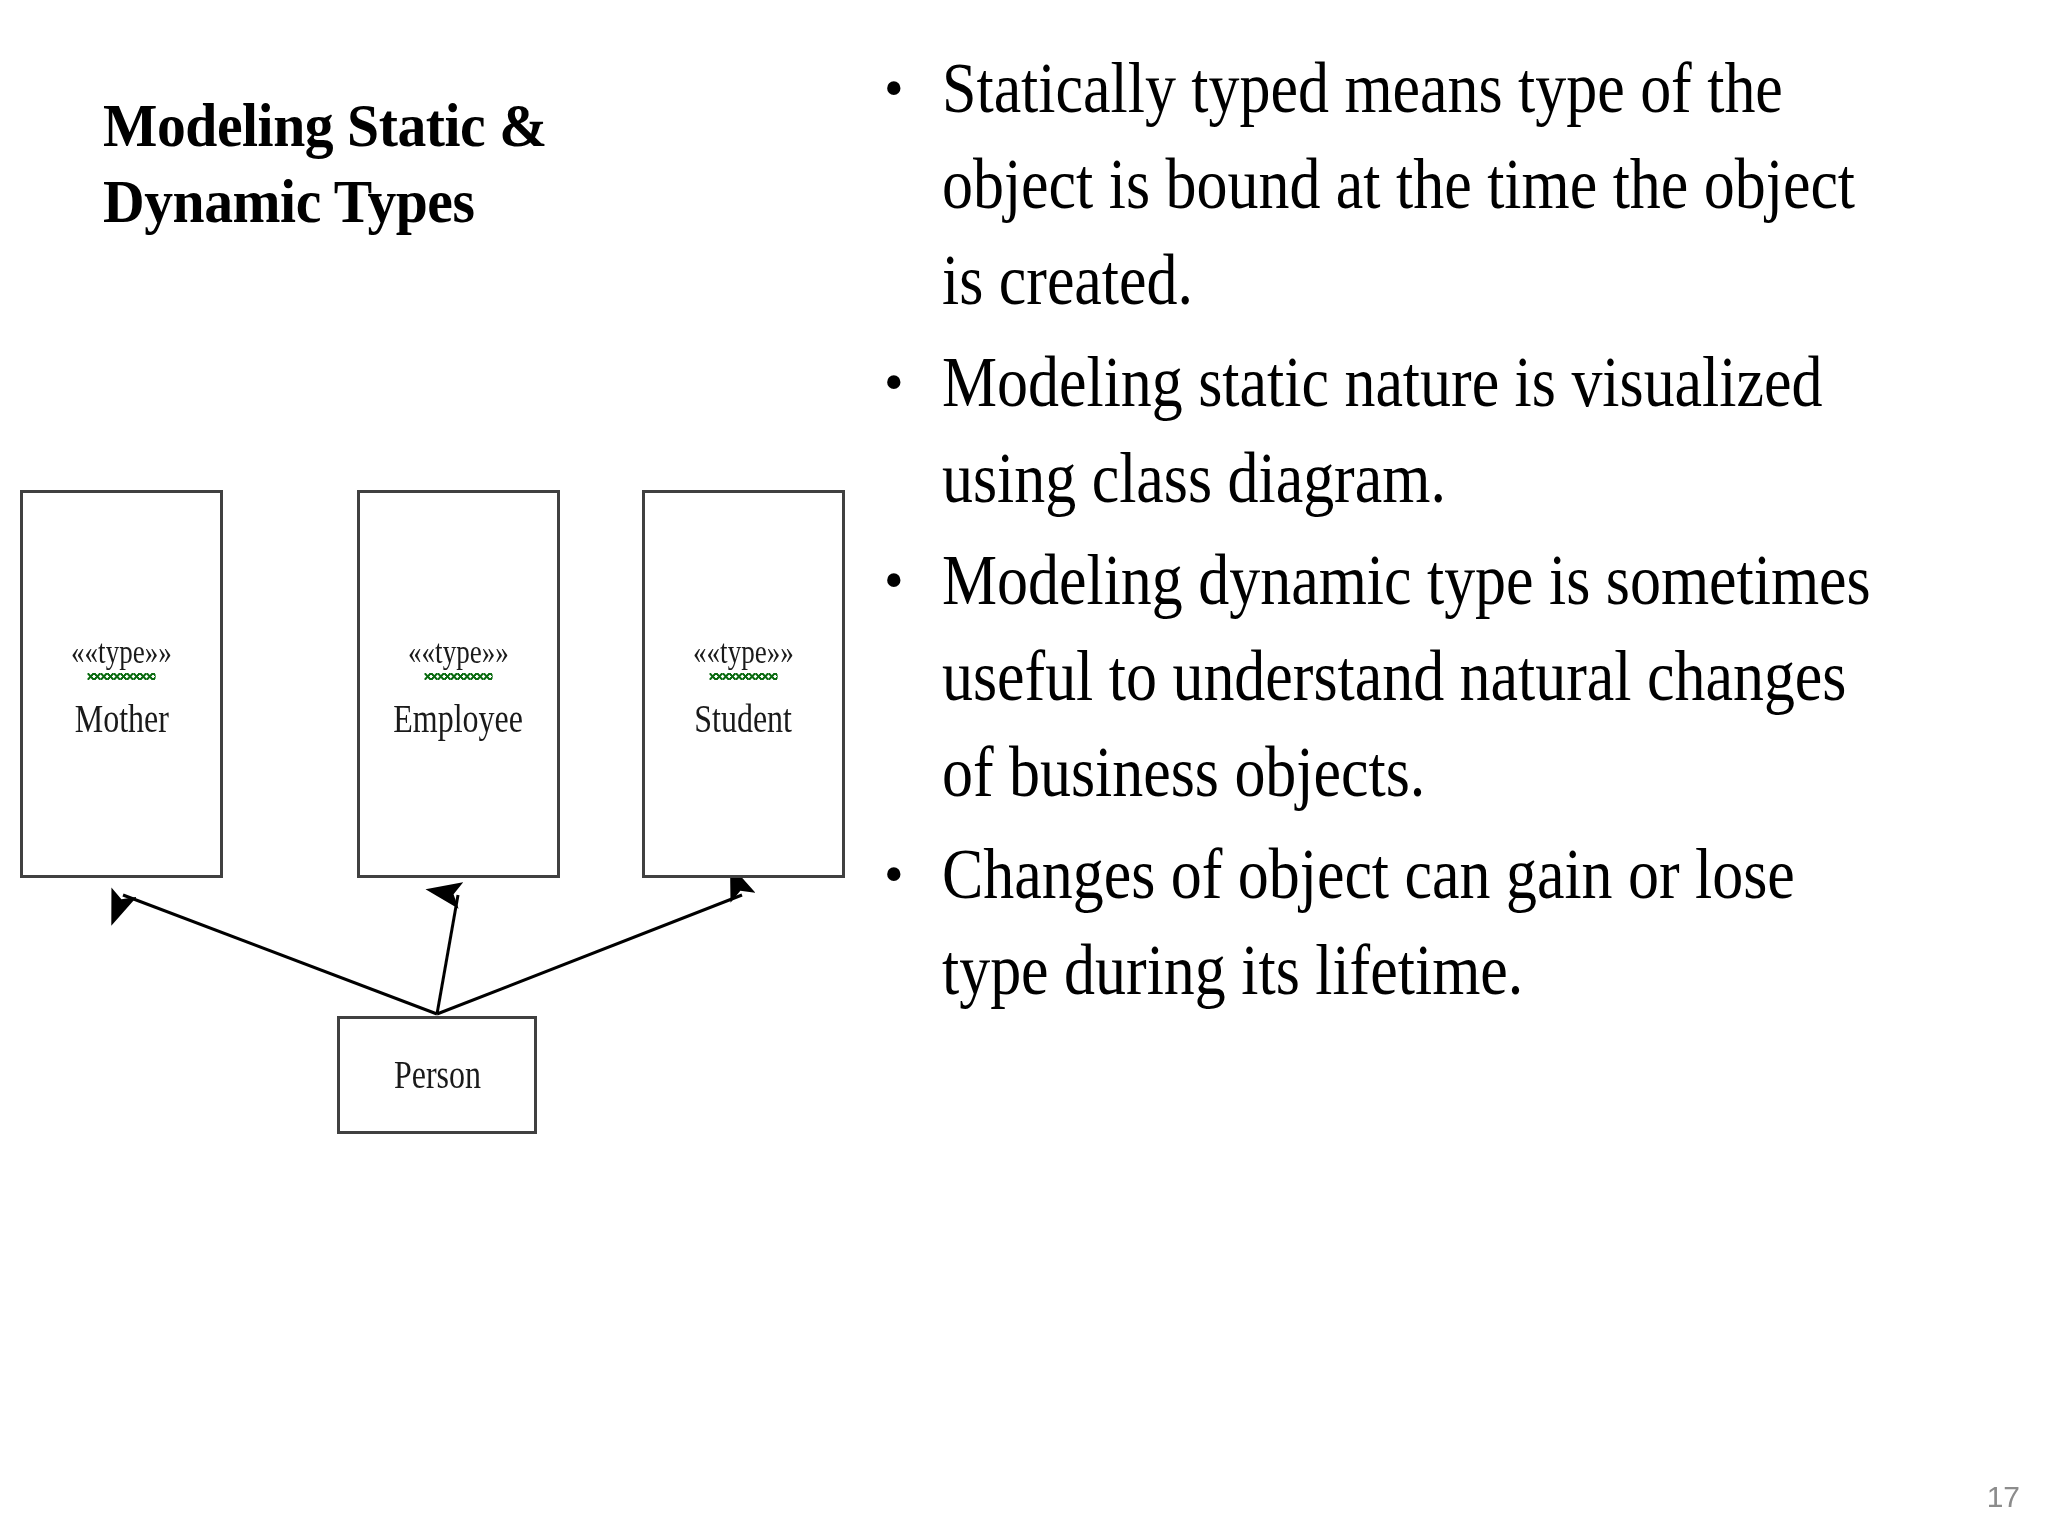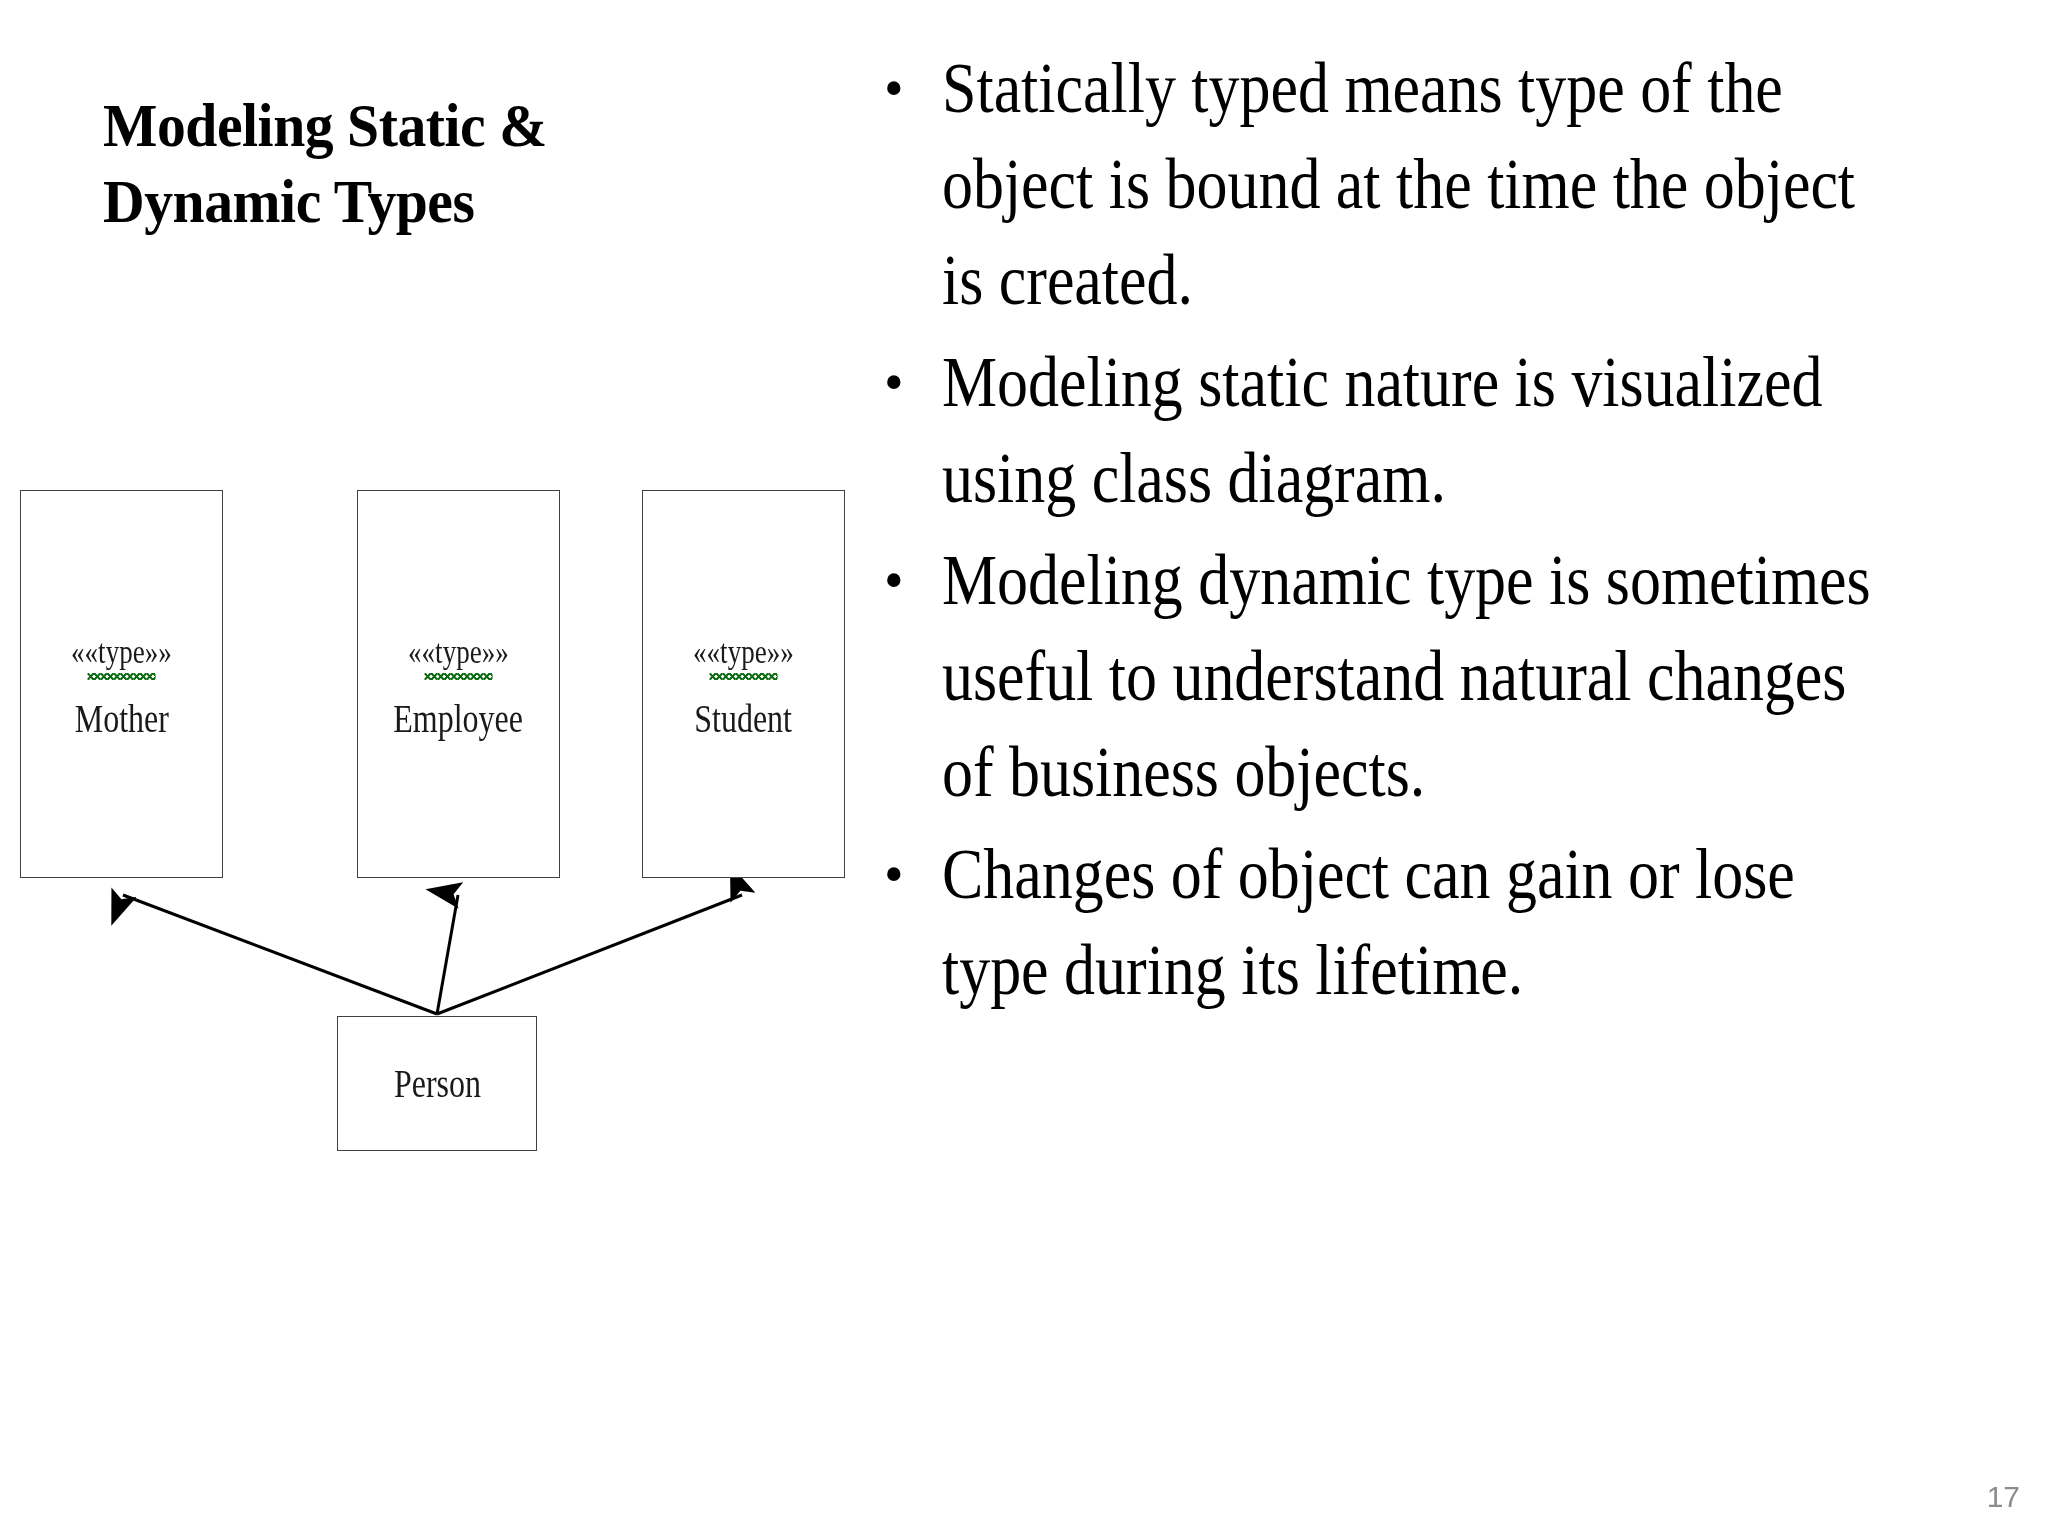--- a/index.html
+++ b/index.html
@@ -44,21 +44,21 @@
   }
   #diagram-svg {
     position: absolute;
     left: 0;
     top: 0;
   }
   .uml-box {
     position: absolute;
     box-sizing: border-box;
     background: #ffffff;
-    border: 1px solid #404040;
+    border: 3px solid #404040;
     display: flex;
     flex-direction: column;
     align-items: center;
     justify-content: center;
   }
   .uml-box.type-box {
     padding-top: 6px;
   }
   .stereotype {
     font-family: "Liberation Serif", "DejaVu Serif", serif;
@@ -92,21 +92,21 @@
     transform-origin: center;
     white-space: nowrap;
   }
   .uml-box.plain-box .class-name {
     margin-top: 0;
   }
 
   #box-mother   { left: 20px;  top: 490px;  width: 203px; height: 388px; }
   #box-employee { left: 357px; top: 490px;  width: 203px; height: 388px; }
   #box-student  { left: 642px; top: 490px;  width: 203px; height: 388px; }
-  #box-person   { left: 337px; top: 1016px; width: 200px; height: 135px; }
+  #box-person   { left: 337px; top: 1016px; width: 200px; height: 118px; }
 
   
   #bullets {
     position: absolute;
     left: 872px;
     top: 40px;
     width: 1150px;
   }
   .bullet-item {
     display: flex;

